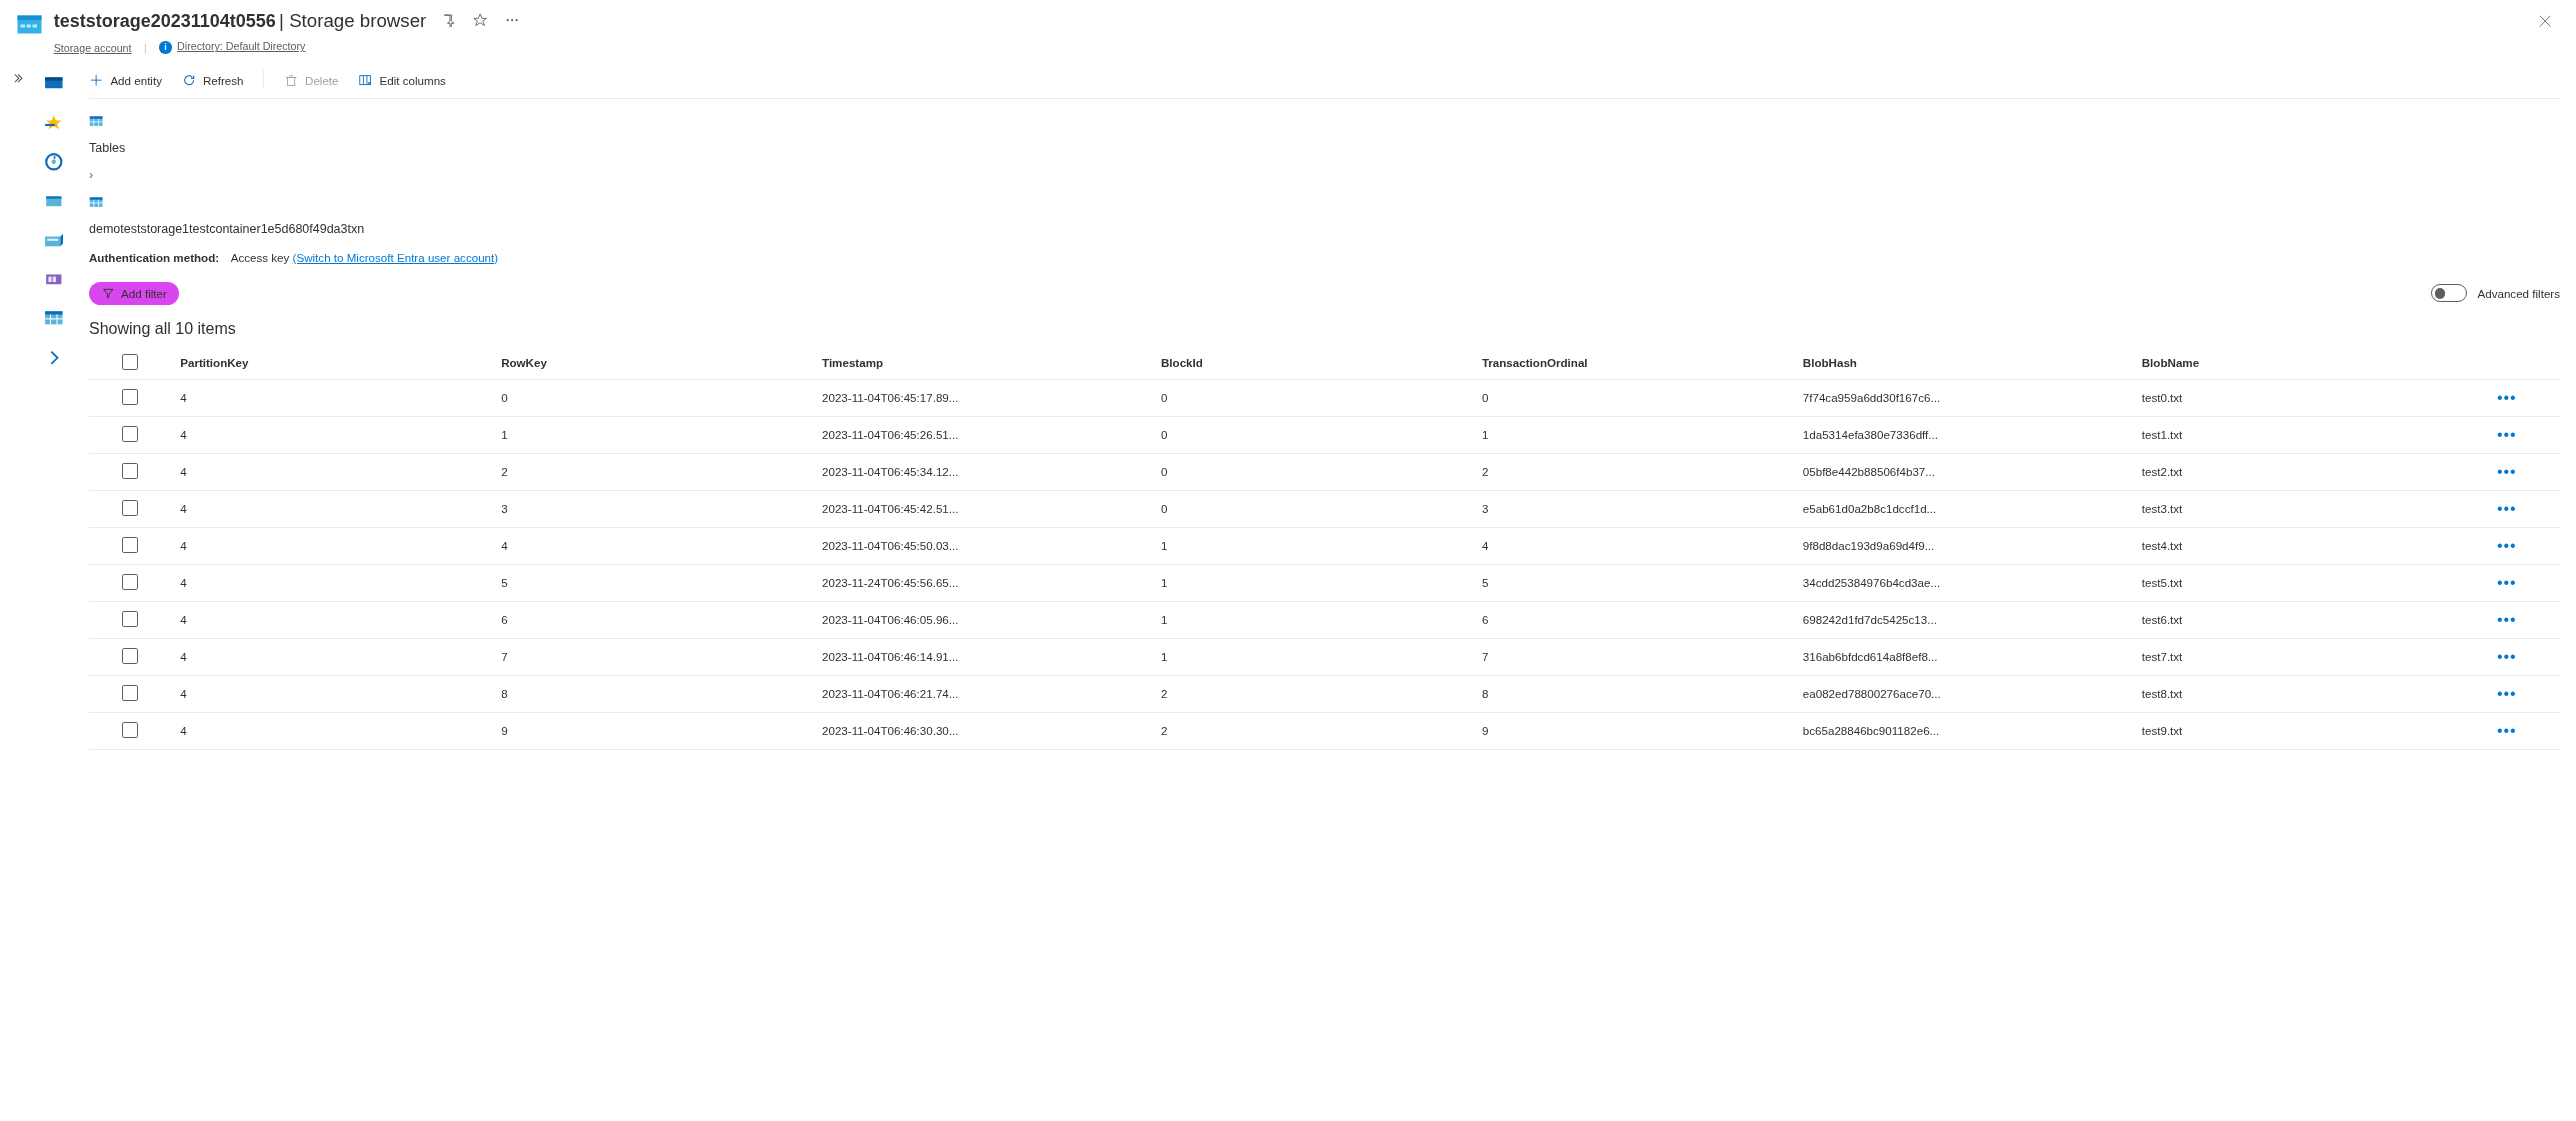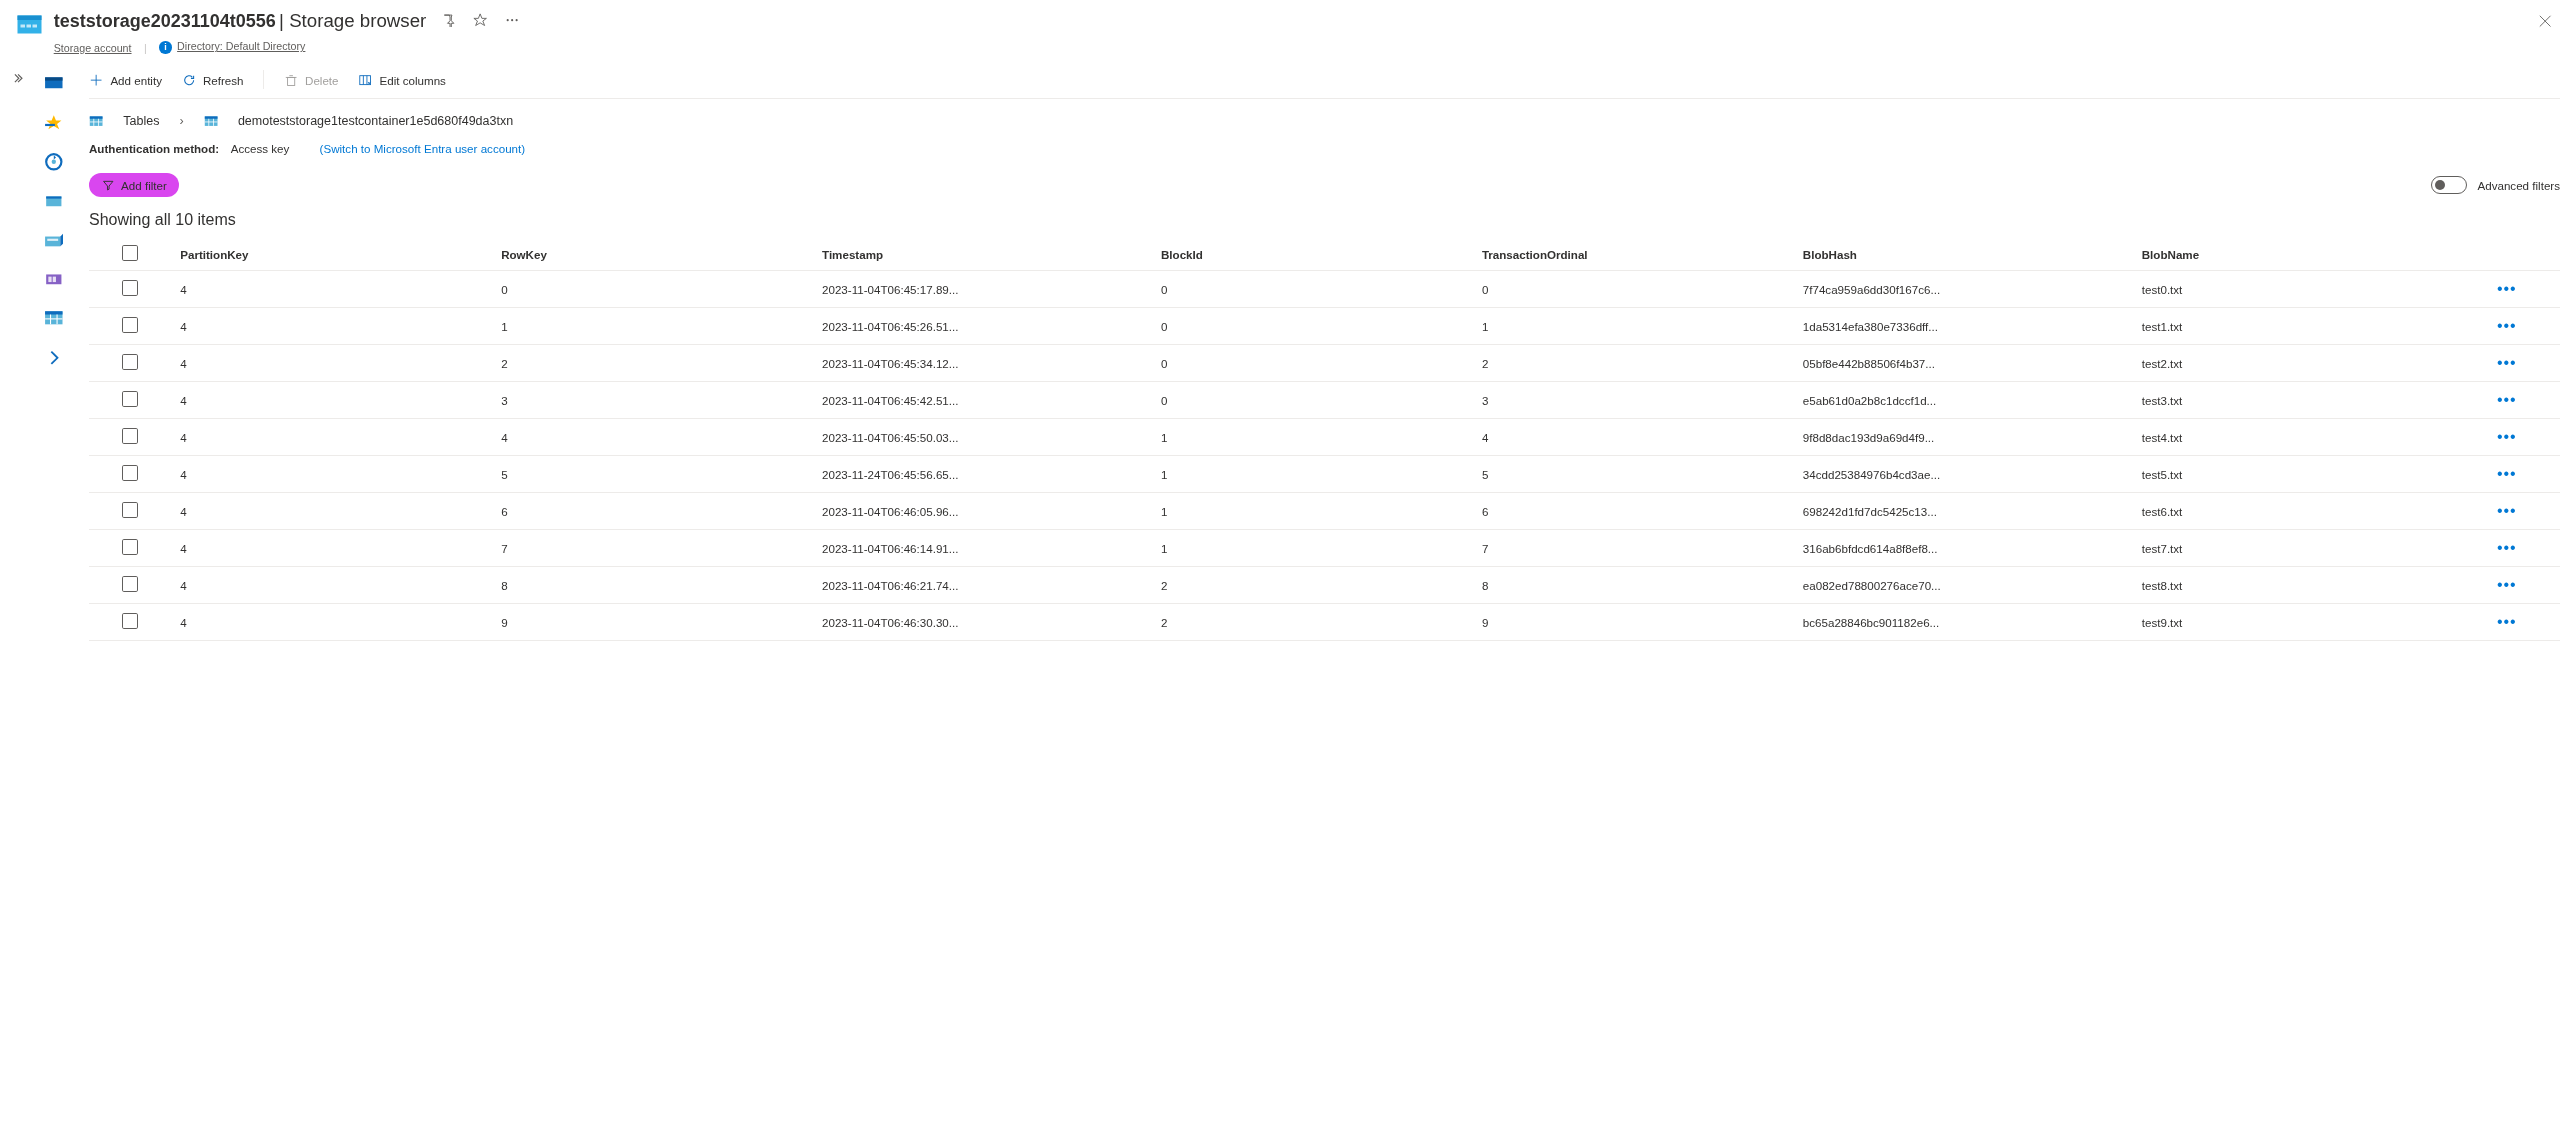--- a/index.html
+++ b/index.html
@@ -33,29 +33,29 @@
     .main { flex: 1; padding: 0 16px 0 16px; overflow: auto; }
 
     
     .cmdbar { display: flex; align-items: flex-end; padding: 9px 0; gap: 19.6px; border-bottom: 0.9px solid #edebe9; }
     .cmd-item { display: flex; align-items: center; gap: 7.1px; cursor: pointer; color: #323130; padding: 1.8px 0; }
     .cmd-item.disabled { color: #a19f9d; cursor: default; }
     .cmd-item svg { width: 14.3px; height: 14.3px; }
     .cmd-sep { width: 0.9px; height: 19.6px; background: #edebe9; }
 
     
-    .breadcrumb { display: flex; align-items: center; padding: 14.3px 0 5.3px 0; font-size: 12.5px; gap: 20px; }
+    .breadcrumb { display: flex; padding: 14.3px 0 5.3px 0; font-size: 12.5px; gap: 13px; flex-direction: column; }
     .breadcrumb a { color: #323130; text-decoration: none; }
     .breadcrumb .chev { color: #605e5c; }
     .table-mini-icon { width: 14.3px; height: 14.3px; }
 
     
     .auth-row { padding: 9px 0; font-size: 11.6px; }
     .auth-label { font-weight: 700; margin-right: 9px; }
-    .auth-link { color: #0078d4; cursor: pointer; margin-left: 27px; }
+    .auth-link { color: #0078d4; text-decoration: underline; cursor: pointer; }
 
     
     .filter-row { display: flex; align-items: center; justify-content: space-between; padding: 9px 0 14.3px 0; }
     .filter-pill { display: flex; align-items: center; gap: 7.1px; background: #d946ef; border-radius: 14.3px; padding: 5.3px 12.5px; cursor: pointer; color: #323130; }
     .filter-pill svg { width: 12.5px; height: 12.5px; }
     .adv-area { display: flex; align-items: center; gap: 10.7px; margin-left: 48px; }
     .toggle { width: 36px; height: 18px; border: 0.9px solid #605e5c; border-radius: 9px; position: relative; cursor: pointer; }
     .toggle-knob { width: 10.7px; height: 10.7px; border-radius: 50%; background: #605e5c; position: absolute; top: 2.7px; left: 2.7px; }
 
     

